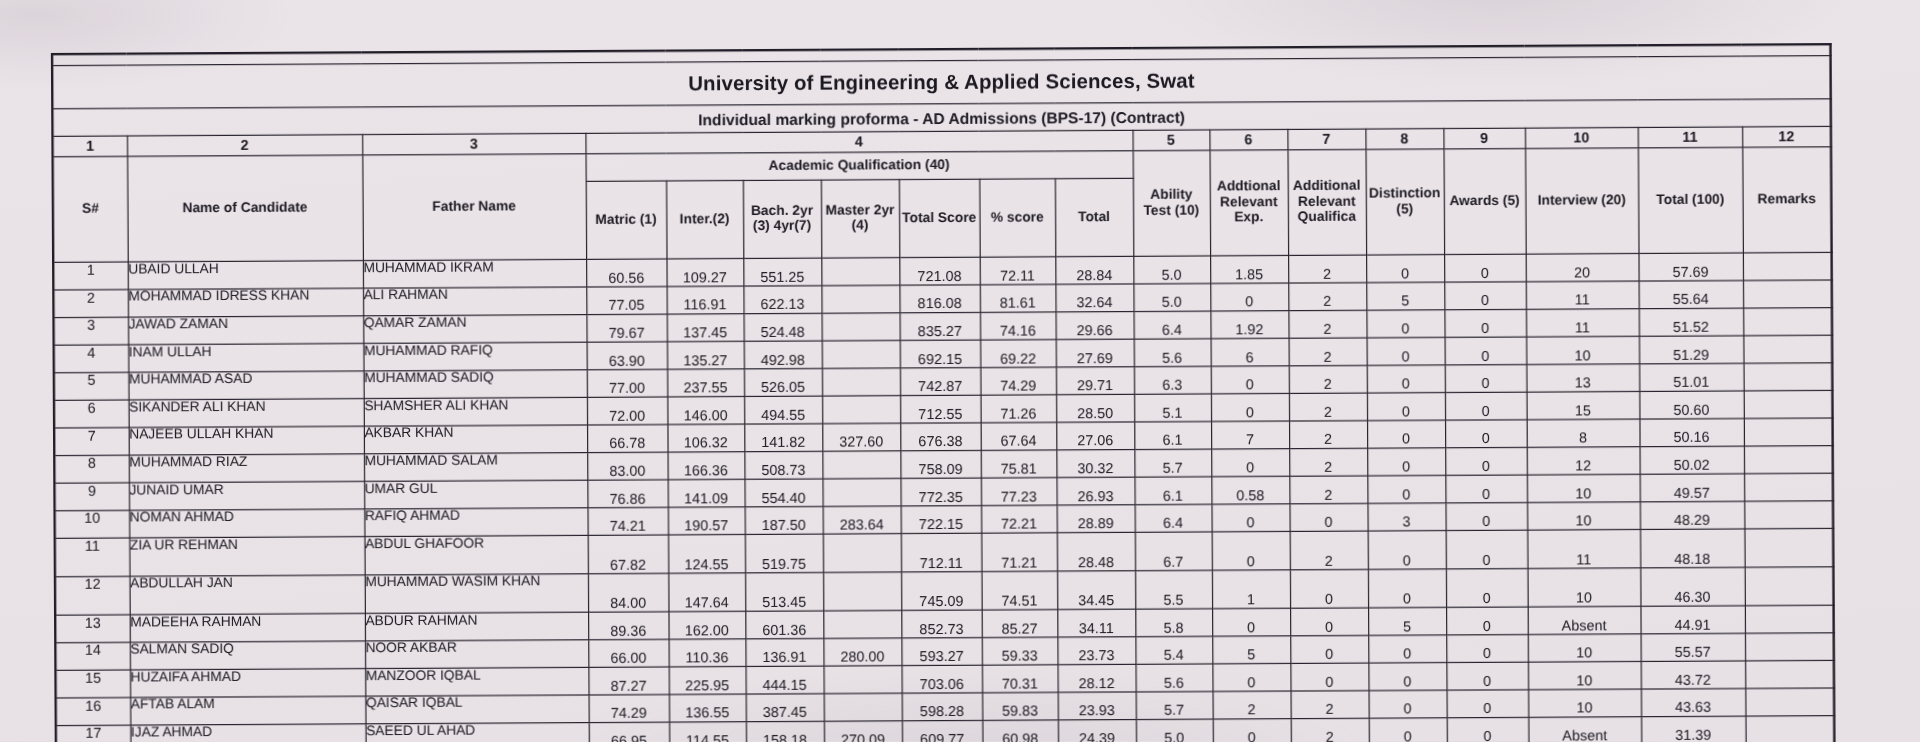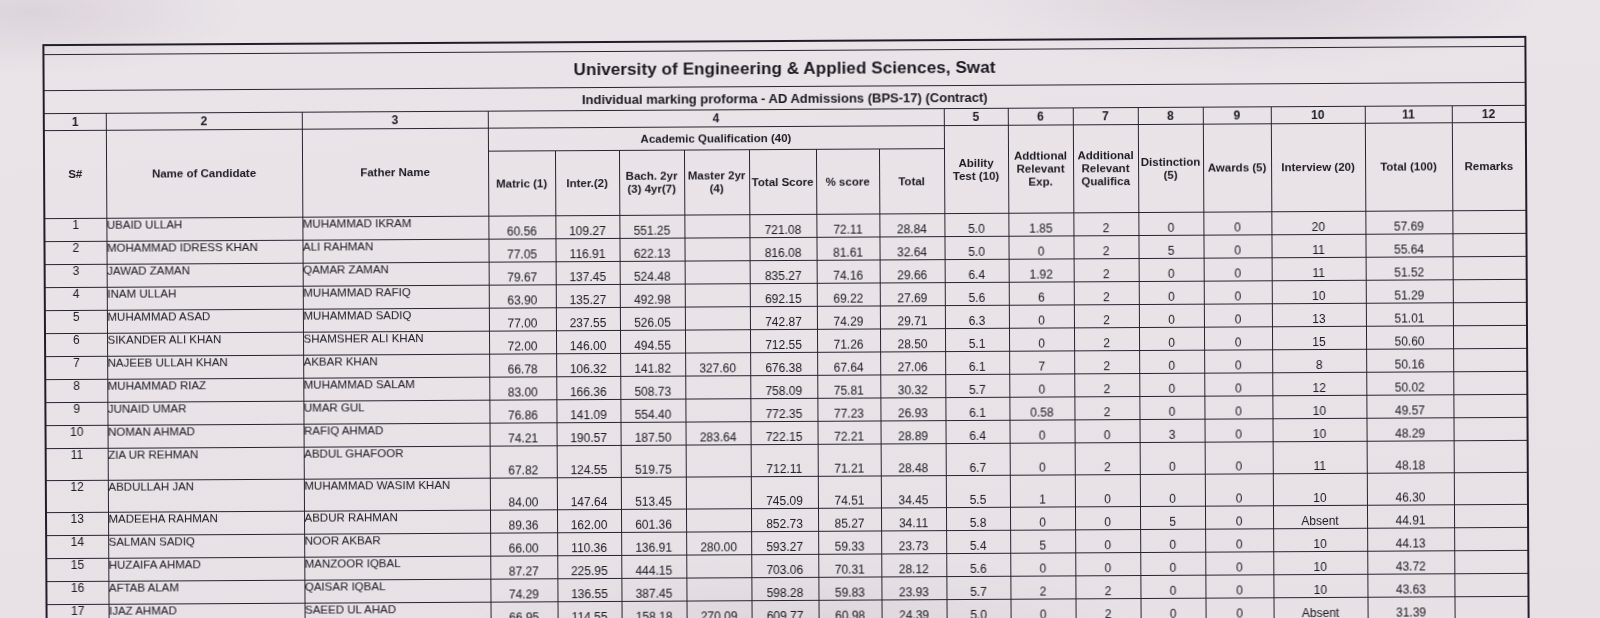--- a/index.html
+++ b/index.html
@@ -432,21 +432,21 @@
           <td class="c-num">280.00</td>
           <td class="c-num">593.27</td>
           <td class="c-num">59.33</td>
           <td class="c-num">23.73</td>
           <td class="c-num">5.4</td>
           <td class="c-num">5</td>
           <td class="c-num">0</td>
           <td class="c-num">0</td>
           <td class="c-num">0</td>
           <td class="c-num">10</td>
-          <td class="c-num">44.13</td>
+          <td class="c-num">55.57</td>
           <td class="c-rem"></td>
         </tr>
         <tr>
           <td class="c-sn">15</td>
           <td class="c-name">HUZAIFA AHMAD</td>
           <td class="c-name">MANZOOR IQBAL</td>
           <td class="c-num">87.27</td>
           <td class="c-num">225.95</td>
           <td class="c-num">444.15</td>
           <td class="c-num"></td>

